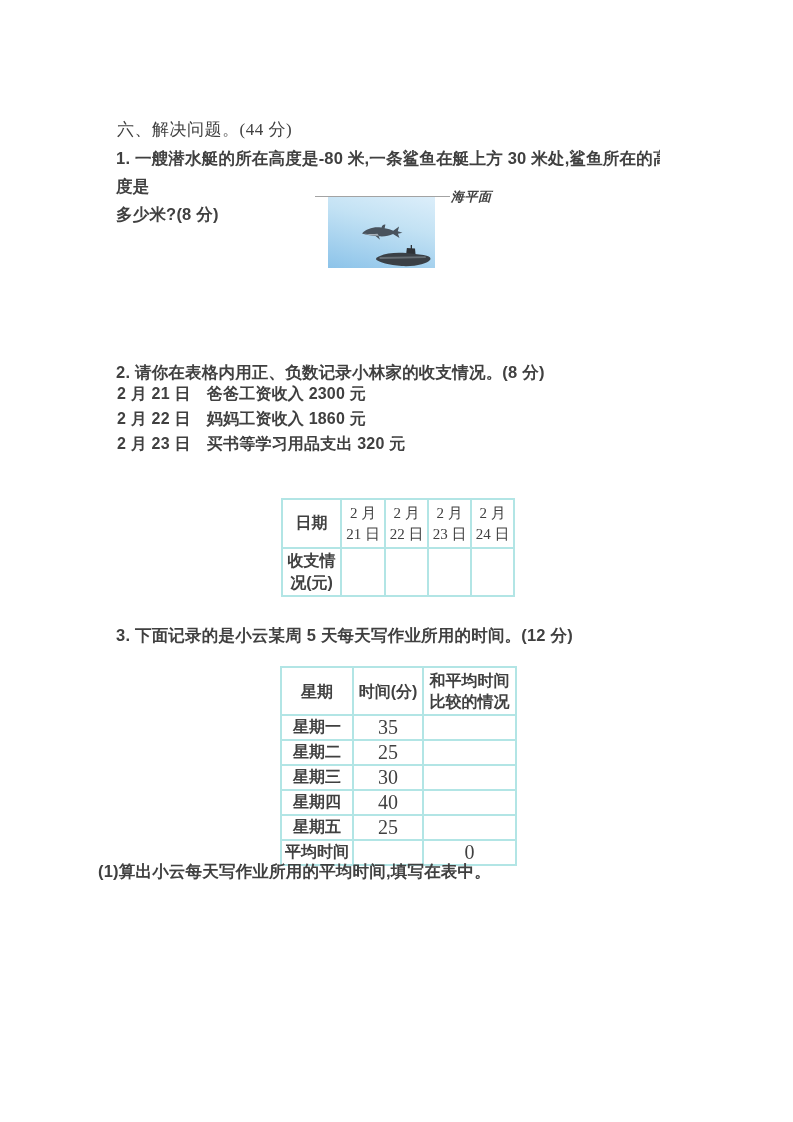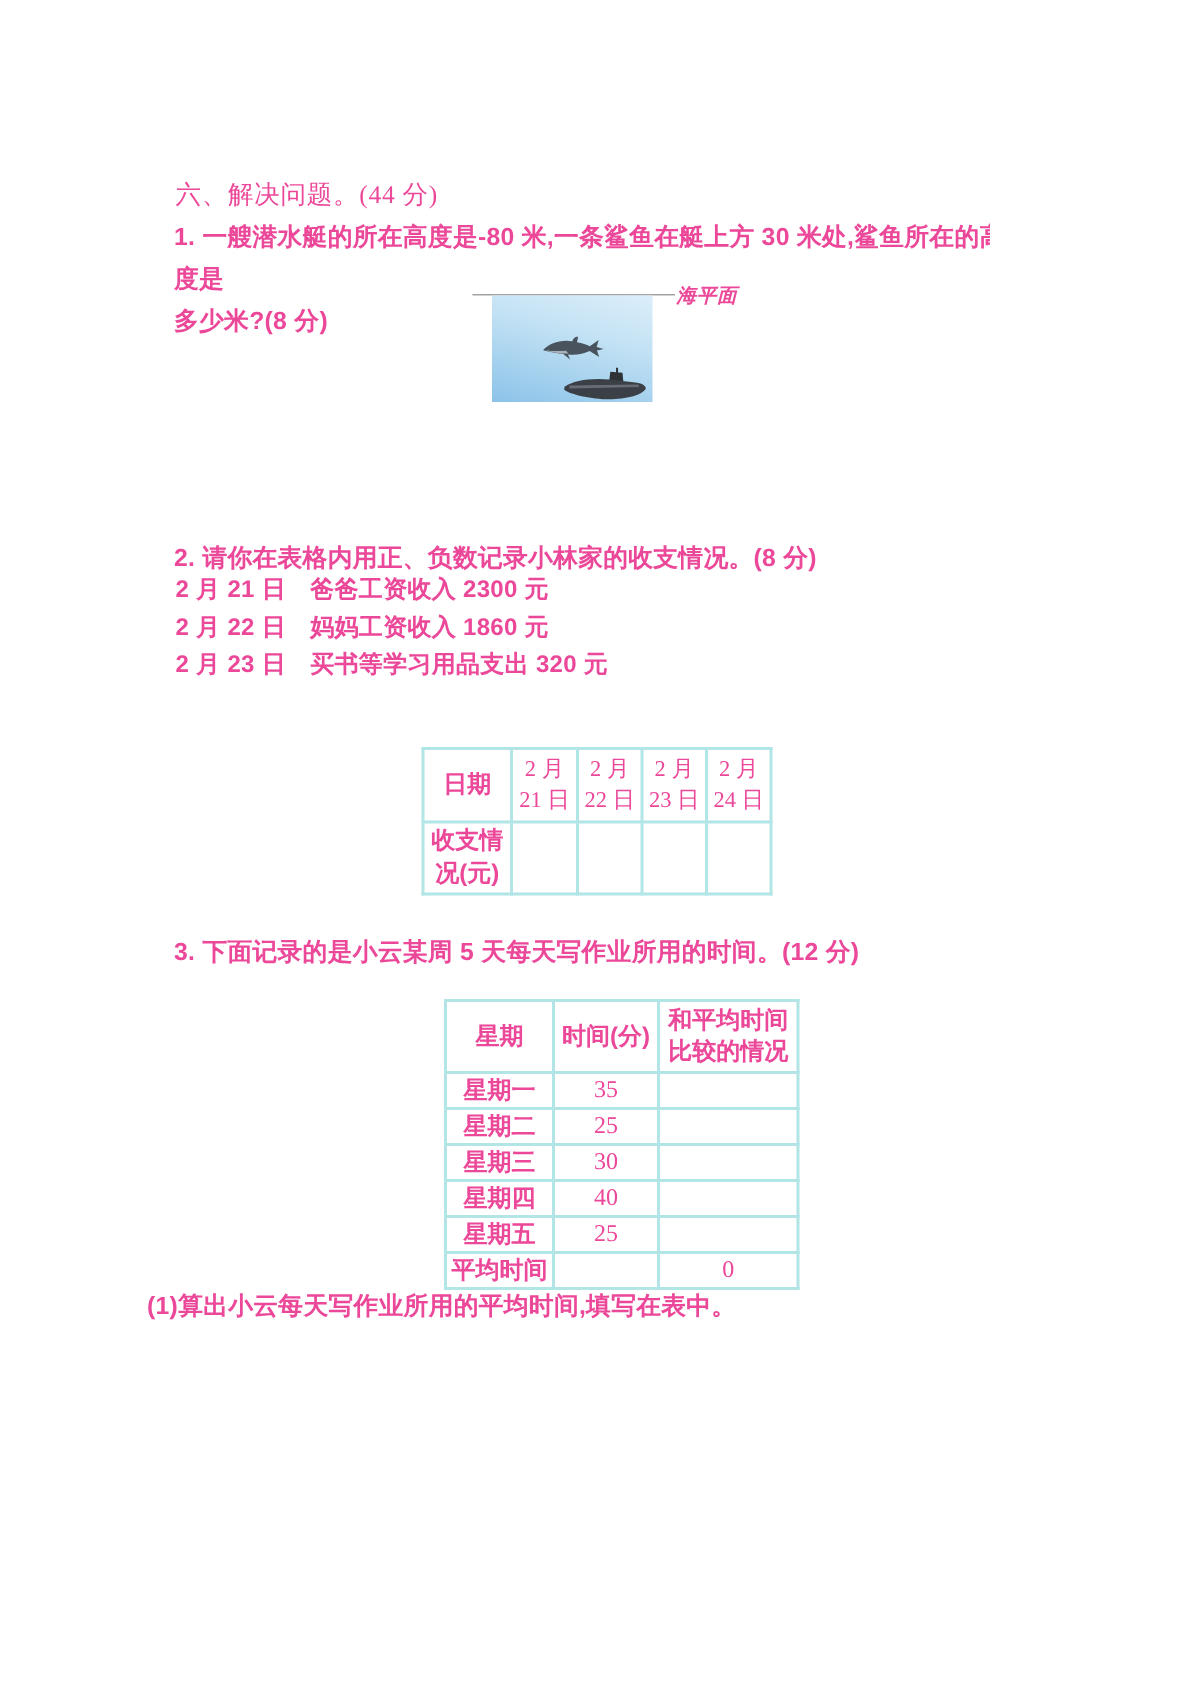--- a/index.html
+++ b/index.html
@@ -1,18 +1,18 @@
 <!DOCTYPE html>
 <html><head>
 <meta charset="utf-8">
 <style>
   html,body { margin:0; padding:0; background:#ffffff; }
   .page {
     position:relative; width:660px; height:1122px; background:#ffffff;
-    font-family:"Liberation Sans", sans-serif; color:#ec4899; overflow:hidden;
+    font-family:"Liberation Sans", sans-serif; color:#404040; overflow:hidden;
   }
   .abs { position:absolute; }
   .section-title { left:117px; top:118px; font-family:"Liberation Serif", serif; font-size:17px; letter-spacing:0.5px; }
   .qtext { font-weight:600; font-size:16.5px; line-height:28px; letter-spacing:0.2px; }
   .q1 { left:116px; top:144px; width:570px; }
   .q2-title { left:116px; top:358px; }
   .q3-title { left:116px; top:621px; }
   .records { left:117px; top:381px; line-height:25px; font-weight:600; font-size:16px; letter-spacing:0.2px; }
   .records div { height:25px; }
   .subline { font-weight:700; font-size:16.5px; line-height:27px; letter-spacing:0.2px; }
@@ -29,25 +29,25 @@
     left:451px; top:188px; font-family:"Liberation Serif", serif; font-style:italic;
     font-weight:600; font-size:13px; letter-spacing:0.5px;
   }
   .shark { position:absolute; left:33px; top:26px; }
   .submarine { position:absolute; left:46px; top:48px; }
 
   
   .wtable { border-collapse:collapse; table-layout:fixed; }
   .wtable td { border:2px solid #b2e5e5; text-align:center; vertical-align:middle; padding:0; }
   .t1 { left:281px; top:498px; }
-  .t2 { left:296px; top:666px;padding-left:48px; }
+  .t2 { left:280px; top:666px;padding-left:48px; }
   .cell-label { font-weight:600; font-size:16px; }
   .wrap-label { font-weight:600; font-size:16px; line-height:22px; padding:1px 2px; }
   .date-cell { font-family:"Liberation Serif", serif; font-size:15px; line-height:21px; }
-  .num-cell { font-family:"Liberation Serif", serif; font-size:16px; }
+  .num-cell { font-family:"Liberation Serif", serif; font-size:20px; }
   .t2 .head-cell { font-weight:600; font-size:16px; line-height:21px; padding:0 1px; }
 </style>
 </head>
 <body>
 
 <div class="page">
 
   <div class="abs section-title">六、解决问题。(44 分)</div>
 
   <div class="abs q1 qtext">

